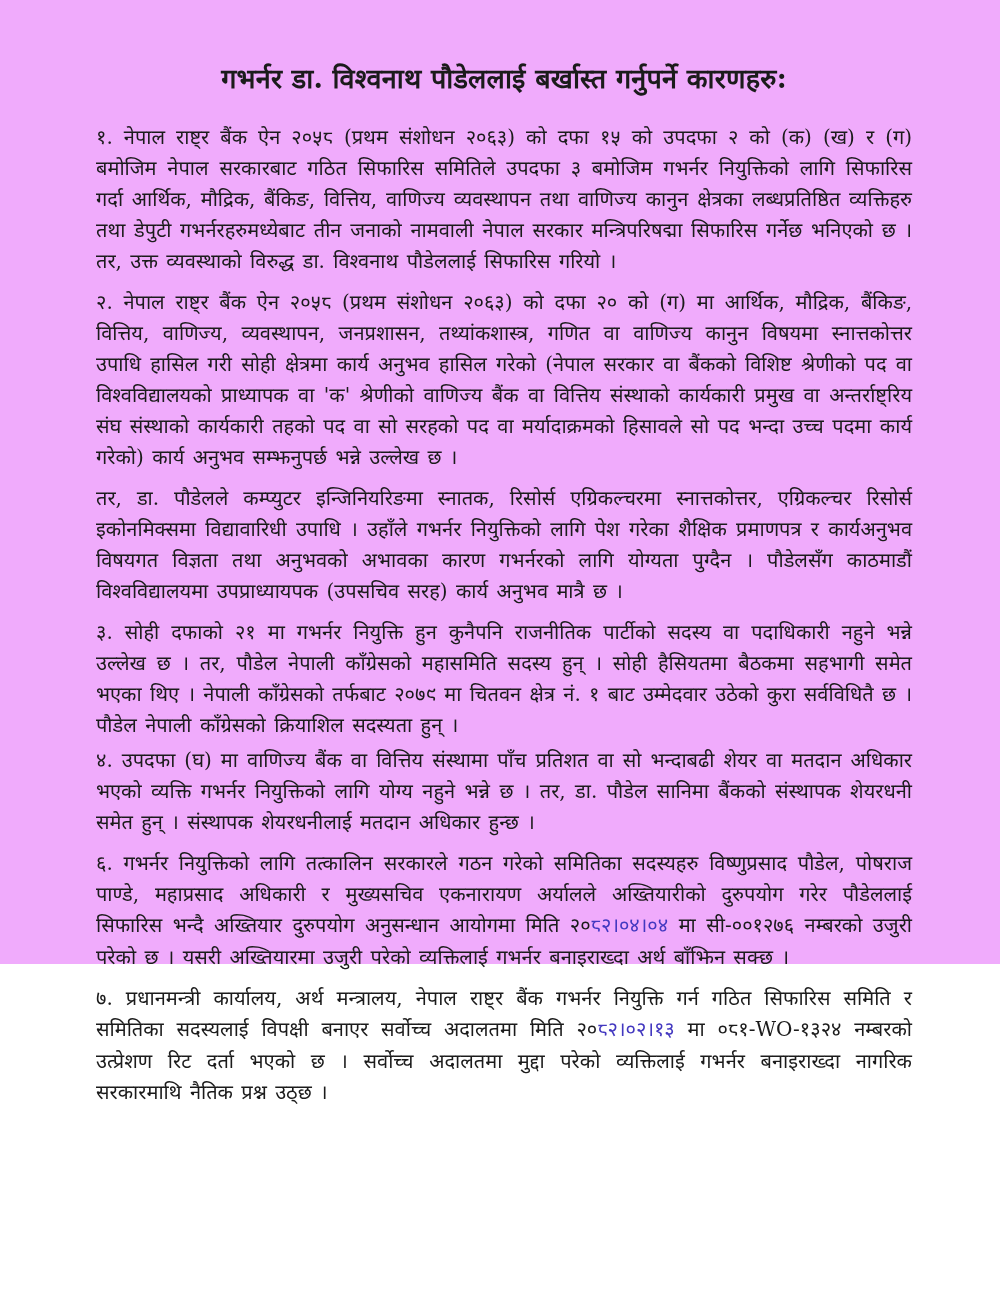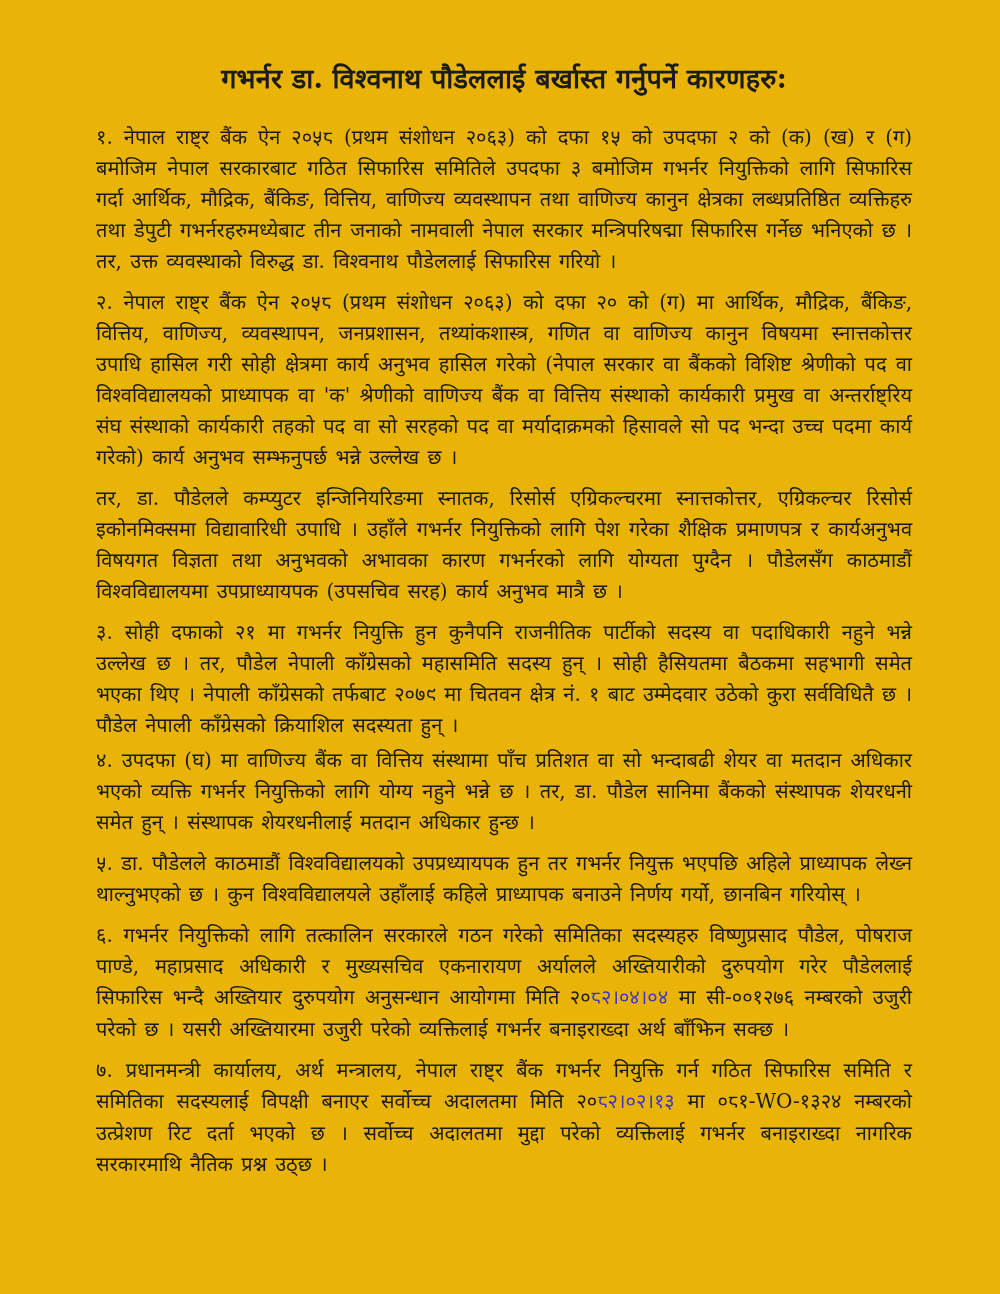--- a/index.html
+++ b/index.html
@@ -10,23 +10,23 @@
   body {
     width: 1000px;
     height: 1294px;
     font-family: "DejaVu Serif", "Liberation Serif", serif;
     color: #1b1b1b;
     overflow: hidden;
   }
   .page {
     box-sizing: border-box;
     width: 1000px;
-    height: 1294px;
+    height: 964px;
     padding: 60px 88px 30px 96px;
-    background: #eab308;
+    background: #f0abfc;
   }
   .doc-title {
     margin: 0 0 24px 0;
     font-size: 27px;
     line-height: 38px;
     font-weight: bold;
     text-align: center;
     letter-spacing: 0.2px;
   }
   .doc-body p.para {
@@ -53,17 +53,16 @@
 <body>
 
 <div class="page">
   <h1 class="doc-title">गभर्नर डा. विश्वनाथ पौडेललाई बर्खास्त गर्नुपर्ने कारणहरु:</h1>
   <div class="doc-body" id="doc-body">
       <p class="para"><span>१. नेपाल राष्ट्र बैंक ऐन २०५८ (प्रथम संशोधन २०६३) को दफा १५ को उपदफा २ को (क) (ख) र (ग) बमोजिम नेपाल सरकारबाट गठित सिफारिस समितिले उपदफा ३ बमोजिम गभर्नर नियुक्तिको लागि सिफारिस गर्दा आर्थिक, मौद्रिक, बैंकिङ, वित्तिय, वाणिज्य व्यवस्थापन तथा वाणिज्य कानुन क्षेत्रका लब्धप्रतिष्ठित व्यक्तिहरु तथा डेपुटी गभर्नरहरुमध्येबाट तीन जनाको नामवाली नेपाल सरकार मन्त्रिपरिषद्मा सिफारिस गर्नेछ भनिएको छ । तर, उक्त व्यवस्थाको विरुद्ध डा. विश्वनाथ पौडेललाई सिफारिस गरियो ।</span></p>
       <p class="para"><span>२. नेपाल राष्ट्र बैंक ऐन २०५८ (प्रथम संशोधन २०६३) को दफा २० को (ग) मा आर्थिक, मौद्रिक, बैंकिङ, वित्तिय, वाणिज्य, व्यवस्थापन, जनप्रशासन, तथ्यांकशास्त्र, गणित वा वाणिज्य कानुन विषयमा स्नात्तकोत्तर उपाधि हासिल गरी सोही क्षेत्रमा कार्य अनुभव हासिल गरेको (नेपाल सरकार वा बैंकको विशिष्ट श्रेणीको पद वा विश्वविद्यालयको प्राध्यापक वा 'क' श्रेणीको वाणिज्य बैंक वा वित्तिय संस्थाको कार्यकारी प्रमुख वा अन्तर्राष्ट्रिय संघ संस्थाको कार्यकारी तहको पद वा सो सरहको पद वा मर्यादाक्रमको हिसावले सो पद भन्दा उच्च पदमा कार्य गरेको) कार्य अनुभव सम्झनुपर्छ भन्ने उल्लेख छ ।</span></p>
       <p class="para"><span>तर, डा. पौडेलले कम्प्युटर इन्जिनियरिङमा स्नातक, रिसोर्स एग्रिकल्चरमा स्नात्तकोत्तर, एग्रिकल्चर रिसोर्स इकोनमिक्समा विद्यावारिधी उपाधि । उहाँले गभर्नर नियुक्तिको लागि पेश गरेका शैक्षिक प्रमाणपत्र र कार्यअनुभव विषयगत विज्ञता तथा अनुभवको अभावका कारण गभर्नरको लागि योग्यता पुग्दैन । पौडेलसँग काठमाडौं विश्वविद्यालयमा उपप्राध्यायपक (उपसचिव सरह) कार्य अनुभव मात्रै छ ।</span></p>
       <p class="para"><span>३. सोही दफाको २१ मा गभर्नर नियुक्ति हुन कुनैपनि राजनीतिक पार्टीको सदस्य वा पदाधिकारी नहुने भन्ने उल्लेख छ । तर, पौडेल नेपाली काँग्रेसको महासमिति सदस्य हुन् । सोही हैसियतमा बैठकमा सहभागी समेत भएका थिए । नेपाली काँग्रेसको तर्फबाट २०७९ मा चितवन क्षेत्र नं. १ बाट उम्मेदवार उठेको कुरा सर्वविधितै छ । पौडेल नेपाली काँग्रेसको क्रियाशिल सदस्यता हुन् ।</span></p>
       <p class="para flush"><span>४. उपदफा (घ) मा वाणिज्य बैंक वा वित्तिय संस्थामा पाँच प्रतिशत वा सो भन्दाबढी शेयर वा मतदान अधिकार भएको व्यक्ति गभर्नर नियुक्तिको लागि योग्य नहुने भन्ने छ । तर, डा. पौडेल सानिमा बैंकको संस्थापक शेयरधनी समेत हुन् । संस्थापक शेयरधनीलाई मतदान अधिकार हुन्छ ।</span></p>
-      <p class="para"><span>५. डा. पौडेलले काठमाडौं विश्वविद्यालयको उपप्रध्यायपक हुन तर गभर्नर नियुक्त भएपछि अहिले प्राध्यापक लेख्न थाल्नुभएको छ । कुन विश्वविद्यालयले उहाँलाई कहिले प्राध्यापक बनाउने निर्णय गर्यो, छानबिन गरियोस् ।</span></p>
       <p class="para"><span>६. गभर्नर नियुक्तिको लागि तत्कालिन सरकारले गठन गरेको समितिका सदस्यहरु विष्णुप्रसाद पौडेल, पोषराज पाण्डे, महाप्रसाद अधिकारी र मुख्यसचिव एकनारायण अर्यालले अख्तियारीको दुरुपयोग गरेर पौडेललाई सिफारिस भन्दै अख्तियार दुरुपयोग अनुसन्धान आयोगमा मिति २०</span><span class="date-link" style="color: rgb(67, 56, 192);">८२।०४।०४</span><span> मा सी-००१२७६ नम्बरको उजुरी परेको छ । यसरी अख्तियारमा उजुरी परेको व्यक्तिलाई गभर्नर बनाइराख्दा अर्थ बाँझिन सक्छ ।</span></p>
       <p class="para"><span>७. प्रधानमन्त्री कार्यालय, अर्थ मन्त्रालय, नेपाल राष्ट्र बैंक गभर्नर नियुक्ति गर्न गठित सिफारिस समिति र समितिका सदस्यलाई विपक्षी बनाएर सर्वोच्च अदालतमा मिति २०</span><span class="date-link" style="color: rgb(67, 56, 192);">८२।०२।१३</span><span> मा ०८१-WO-१३२४ नम्बरको उत्प्रेशण रिट दर्ता भएको छ । सर्वोच्च अदालतमा मुद्दा परेको व्यक्तिलाई गभर्नर बनाइराख्दा नागरिक सरकारमाथि नैतिक प्रश्न उठ्छ ।</span></p>
     </div>
 </div>
 
 </body></html>

